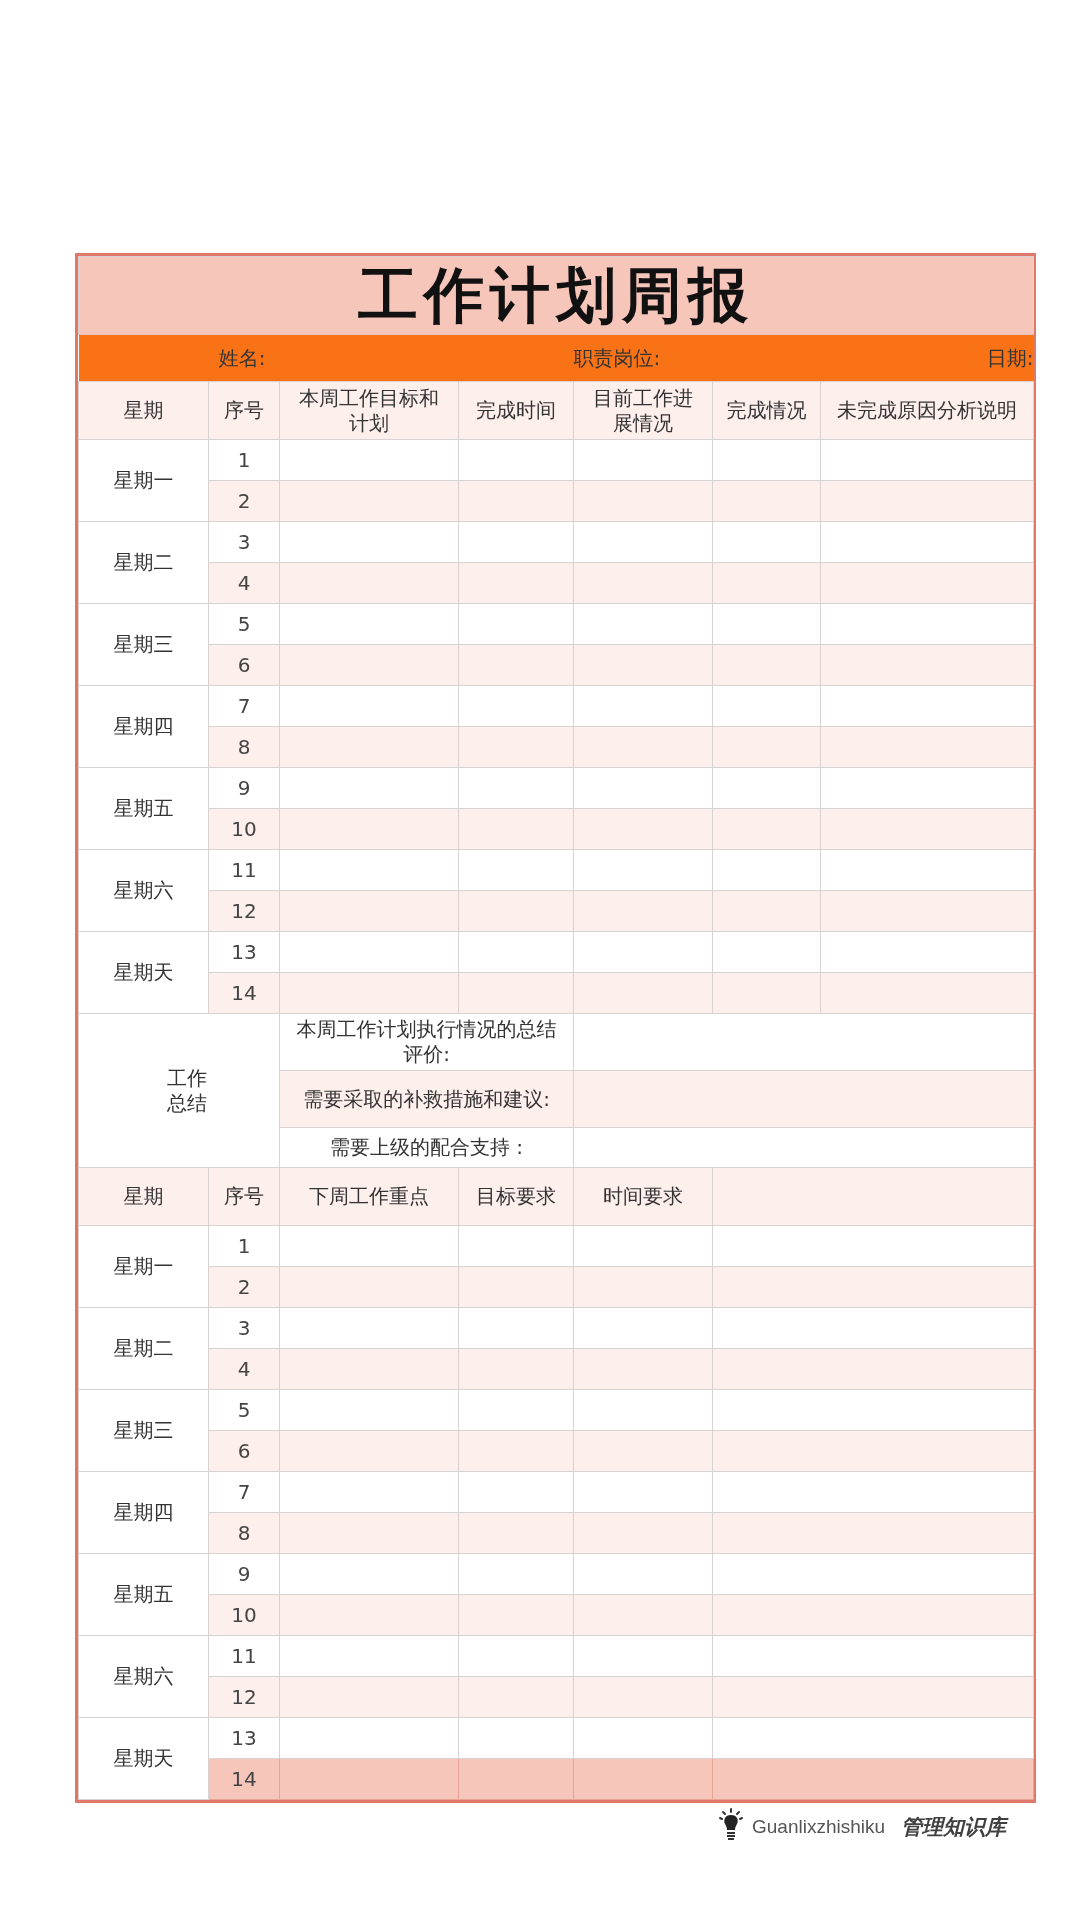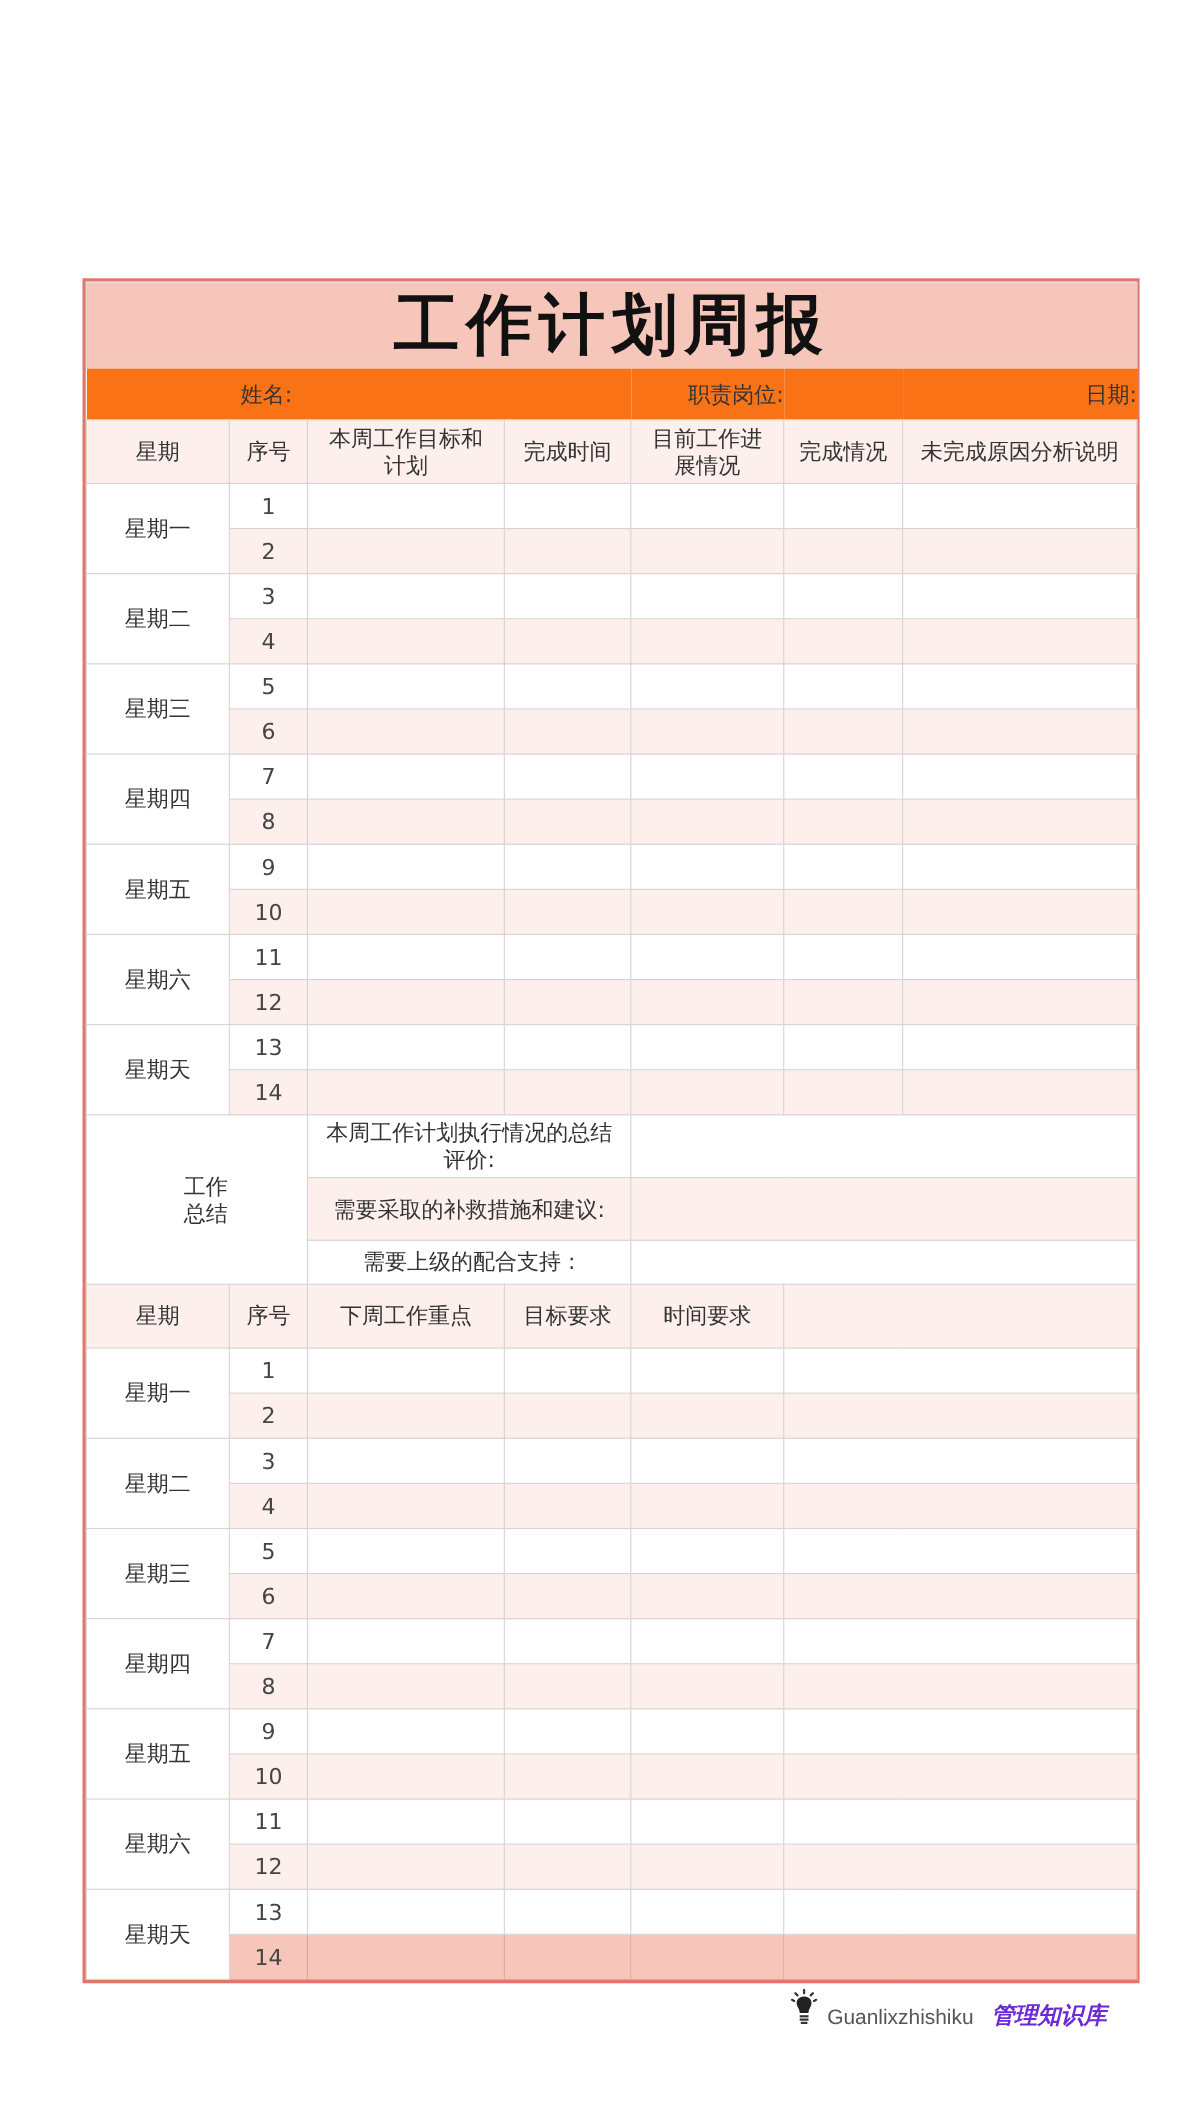--- a/index.html
+++ b/index.html
@@ -11,23 +11,23 @@
   .info-row td{height:46px;background:#f97316;border-left:none;border-right:none;}
   .hdr td{background:#fcefec;height:57px;}
   .r td{height:40px;}
   .r.alt td.c{background:#fcefec;}
   .day{background:#fff;}
   .seq{color:#444;}
   .red-l{border-left:1px solid #e39d92 !important;}
   .sum td{background:#fff;}
   .sum.alt td.c{background:#fcefec;}
   .last td.c{background:#f6c6ba !important;border-color:#e8a597;}
-  .watermark{position:absolute;left:718px;top:1808px;display:flex;align-items:flex-end;gap:8px;}
+  .watermark{position:absolute;left:718px;top:1808px;display:flex;align-items:center;gap:8px;}
   .wm-text{font-family:"Liberation Sans",sans-serif;font-size:19px;color:#555;}
-  .wm-cn{font-family:"DejaVu Serif","Liberation Serif",serif;font-weight:bold;font-size:21px;color:#6d28d9;font-style:italic;margin-left:8px;}
+  .wm-cn{font-family:"DejaVu Serif","Liberation Serif",serif;font-weight:bold;font-size:21px;color:#404040;font-style:italic;margin-left:8px;}
 </style>
 </head>
 <body>
 
 <div class="sheet">
 <table>
   <colgroup>
     <col style="width:130px">
         <col style="width:71px">
         <col style="width:179px">
@@ -36,21 +36,21 @@
         <col style="width:108px">
         <col style="width:213px">
   </colgroup>
   <tbody>
     <tr>
       <td colspan="7" class="title-cell">工作计划周报</td>
     </tr>
     <tr class="info-row">
       <td colspan="2" style="text-align:right;padding-right:14px;">姓名:</td>
       <td colspan="2"></td>
-      <td colspan="1" style="text-align:right;">职责岗位:</td>
+      <td colspan="1" style="text-align:left;">职责岗位:</td>
       <td colspan="1"></td>
       <td colspan="1" style="text-align:right;padding-left:26px;">日期:</td>
     </tr>
     <tr class="hdr">
       <td>星期</td>
       <td class="red-l">序号</td>
       <td class="red-l" style="padding:0 10px;margin-top:23px;">本周工作目标和计划</td>
       <td>完成时间</td>
       <td style="padding:0 14px;">目前工作进展情况</td>
       <td>完成情况</td>

